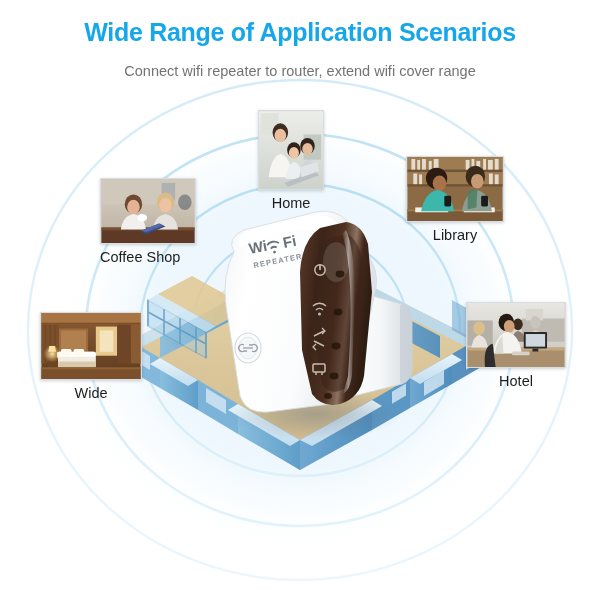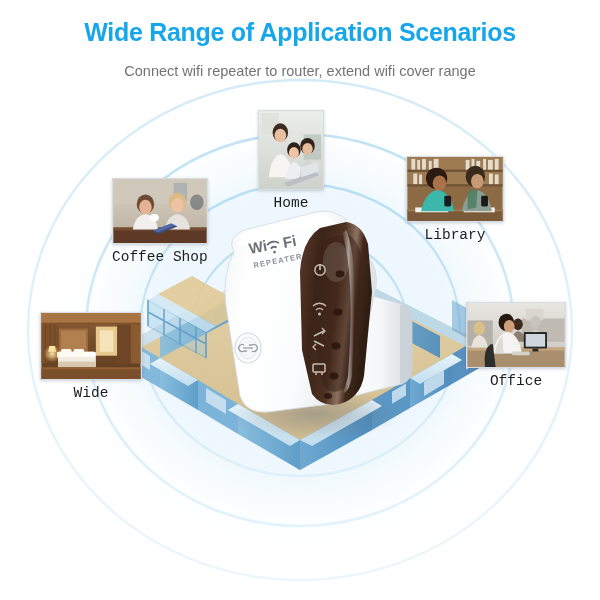--- a/index.html
+++ b/index.html
@@ -40,21 +40,21 @@
     white-space: nowrap;
   }
 
   
   .rings { position: absolute; left: 0; top: 0; width: 600px; height: 600px; }
 
   
   .house { position: absolute; left: 0; top: 0; width: 600px; height: 600px; }
 
   
-  .card { position: absolute; font-family: Liberation Mono, monospace; }
+  .card { position: absolute; }
   .photo {
     position: relative;
     overflow: hidden;
     border: 1px solid #d8dde2;
     background: #cfd6dc;
     box-shadow: 0 1px 3px rgba(30,50,70,0.22);
   }
   .photo > svg { display: block; width: 100%; height: 100%; }
   .cap {
     margin-top: 5px;
@@ -274,21 +274,21 @@
       <ellipse cx="52" cy="148" rx="13" ry="15" fill="#fbfcfd" stroke="#d3d9df" stroke-width="1.1"></ellipse>
       <ellipse cx="52" cy="148" rx="9" ry="11" fill="#f4f6f8" stroke="#dde2e7" stroke-width="0.8"></ellipse>
       <g fill="none" stroke="#9aa1a9" stroke-width="1.3">
         <path d="M48,145 a3.5,3.5 0 1 0 0,6 l3,0"></path>
         <path d="M56,151 a3.5,3.5 0 1 0 0,-6 l-3,0"></path>
         <line x1="47" y1="148" x2="57" y2="148"></line>
       </g>
     </g>
   </svg>
 
-  <div class="card" style="left:112px; top:178px; width:80px;">
+  <div class="card" style="left:100px; top:178px; width:80px;">
     <div class="photo" style="width:96px; height:66px;">
       <svg viewBox="0 0 96 66" xmlns="http://www.w3.org/2000/svg">
         <defs>
           <linearGradient id="cafeBg" x1="0" y1="0" x2="0" y2="1">
             <stop offset="0%" stop-color="#d9d2c6"></stop>
               <stop offset="100%" stop-color="#b9ae9d"></stop>
           </linearGradient>
         </defs>
         <rect width="96" height="66" fill="url(#cafeBg)"></rect>
         <rect y="0" width="96" height="26" fill="#cfc8bb"></rect>
@@ -428,21 +428,21 @@
 
         <path d="M18,66 q-2,-22 8,-24 l3,24 z" fill="#2d2d2d"></path>
 
         <rect x="58" y="30" width="24" height="17" rx="1" fill="#2a2a2a"></rect>
         <rect x="60" y="32" width="20" height="13" fill="#cfd8de"></rect>
         <rect x="67" y="47" width="6" height="3" fill="#2a2a2a"></rect>
 
         <rect x="46" y="50" width="18" height="4" rx="1" fill="#d5d2cb"></rect>
       </svg>
     </div>
-    <div class="cap">Office</div>
+    <div class="cap">Hotel</div>
   </div>
 
   <div class="card" style="left:40px; top:312px; width:102px;">
     <div class="photo" style="width:102px; height:68px;">
       <svg viewBox="0 0 102 68" xmlns="http://www.w3.org/2000/svg">
         <defs>
           <linearGradient id="hotBg" x1="0" y1="0" x2="0" y2="1">
             <stop offset="0%" stop-color="#8a5c33"></stop>
               <stop offset="100%" stop-color="#5c3a1f"></stop>
           </linearGradient>

